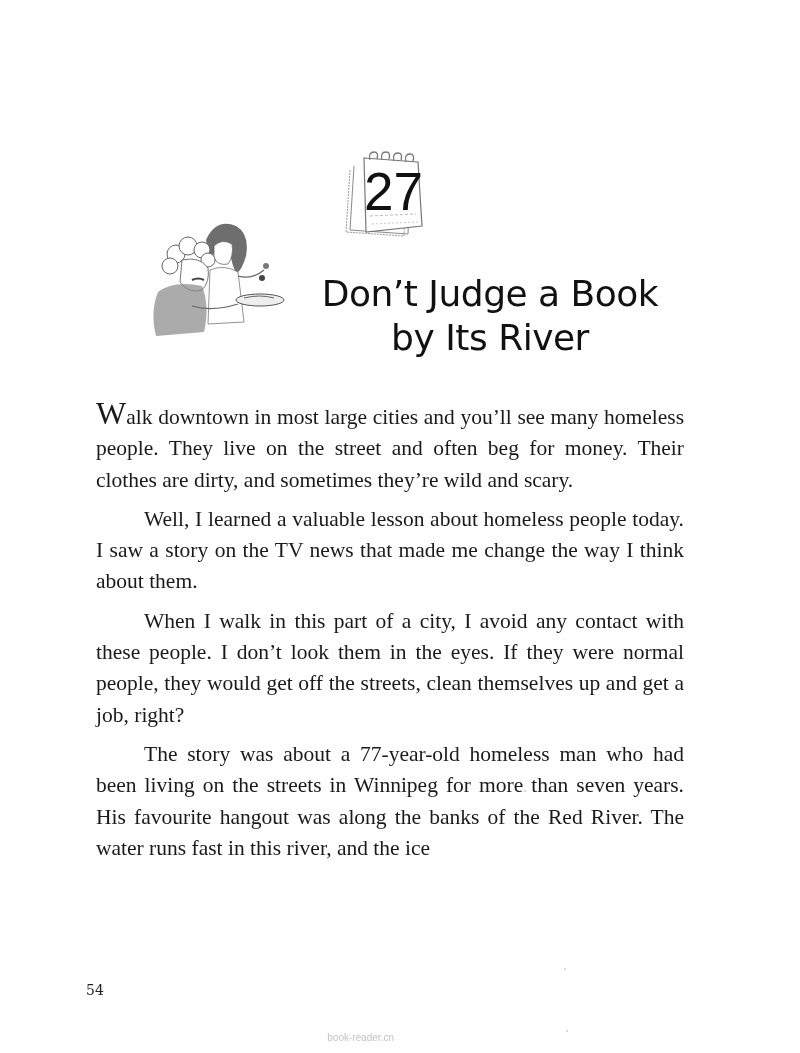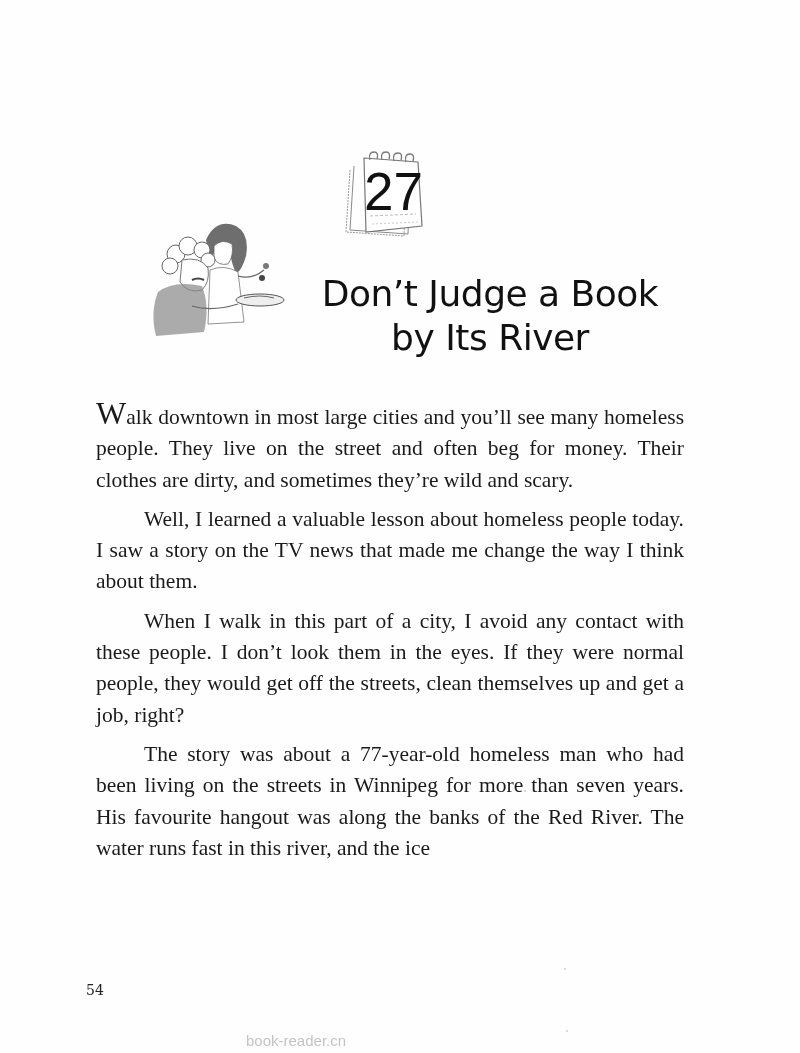--- a/index.html
+++ b/index.html
@@ -100,26 +100,26 @@
       position: absolute;
       left: 86px;
       top: 966px;
       font-family: "DejaVu Serif", serif;
       font-size: 14px;
       color: #222;
       margin-top: 16px;
     }
     .watermark {
       position: absolute;
-      left: 246px;
+      left: 254px;
       top: 1032px;
       width: 140px;
-      text-align: left;
+      text-align: right;
       font-family: "Liberation Sans", sans-serif;
-      font-size: 15px;
+      font-size: 10px;
       color: #c4c4c4;
     }
     .speck {
       position: absolute;
       width: 2px; height: 2px;
       background: #ccc;
       border-radius: 1px;
     }
   </style>
 </head>

